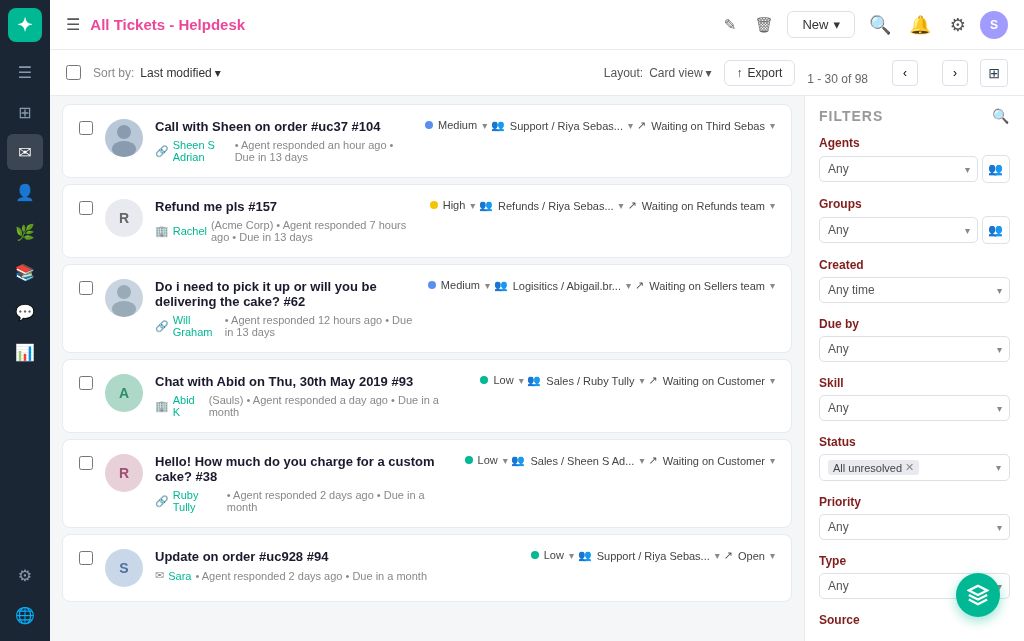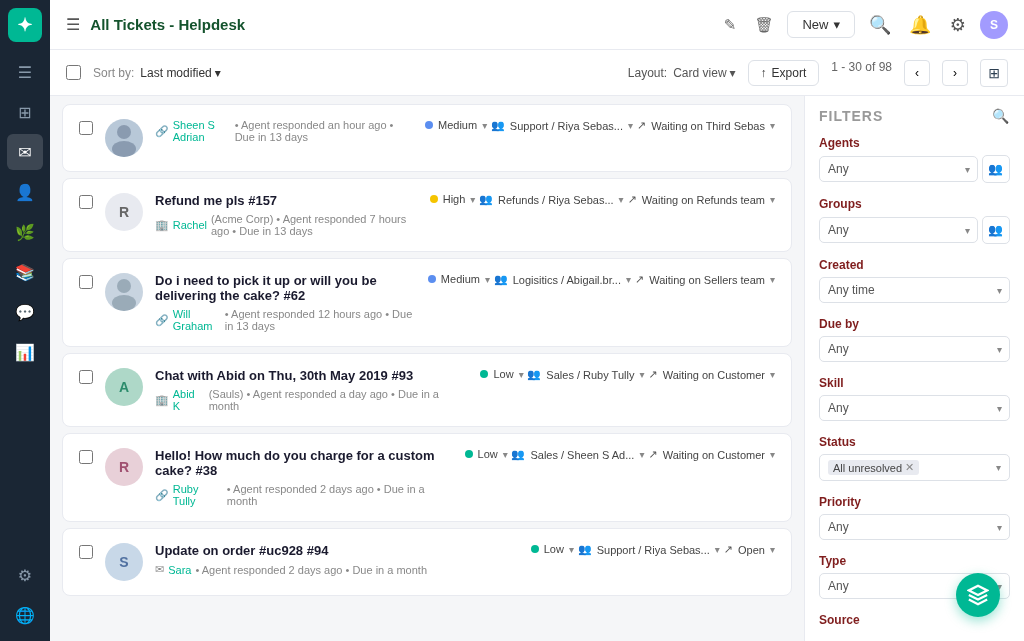--- a/index.html
+++ b/index.html
@@ -12,37 +12,37 @@
     .nav-icon { width: 36px; height: 36px; display: flex; align-items: center; justify-content: center; border-radius: 6px; cursor: pointer; color: #8899aa; font-size: 16px; }
     .nav-icon.active-bg { background: rgba(255,255,255,0.15); color: white; }
     .nav-spacer { flex: 1; }
 
     
     .main { flex: 1; display: flex; flex-direction: column; overflow: hidden; }
 
     
     .topbar { background: white; height: 50px; display: flex; align-items: center; padding: 0 16px; border-bottom: 1px solid #e8eaf0; gap: 10px; flex-shrink: 0; }
     .topbar-menu-icon { color: #555; font-size: 16px; cursor: pointer; }
-    .topbar-title { font-size: 15px; font-weight: 600; color: #14532d; flex: 1; }
+    .topbar-title { font-size: 15px; font-weight: 600; color: #ec4899; flex: 1; }
     .topbar-icon-btn { color: #666; font-size: 15px; cursor: pointer; padding: 4px; }
     .topbar-right { display: flex; align-items: center; gap: 10px; margin-left: auto; }
     .new-btn { background: white; border: 1px solid #dde1e7; border-radius: 6px; padding: 5px 14px; font-size: 13px; cursor: pointer; display: flex; align-items: center; gap: 5px; color: #333; }
     .topbar-action-icon { color: #555; font-size: 18px; cursor: pointer; padding: 4px; }
     .avatar-btn { width: 28px; height: 28px; border-radius: 50%; background: #a29bfe; display: flex; align-items: center; justify-content: center; color: white; font-size: 12px; font-weight: bold; cursor: pointer; }
 
     
     .toolbar { background: white; height: 46px; display: flex; align-items: center; padding: 0 16px; border-bottom: 1px solid #e8eaf0; gap: 12px; flex-shrink: 0; }
     .sort-control { display: flex; align-items: center; gap: 6px; font-size: 12px; color: #666; }
     .sort-label { color: #888; }
     .sort-value { color: #333; font-weight: 500; cursor: pointer; display: flex; align-items: center; gap: 3px; }
     .toolbar-spacer { flex: 1; }
     .layout-control { display: flex; align-items: center; gap: 6px; font-size: 12px; color: #555; }
     .layout-value { font-weight: 500; display: flex; align-items: center; gap: 3px; cursor: pointer; }
     .export-btn { background: white; border: 1px solid #dde1e7; border-radius: 6px; padding: 5px 12px; font-size: 12px; cursor: pointer; display: flex; align-items: center; gap: 5px; color: #333; }
-    .pagination { display: flex; align-items: flex-start; gap: 12px; font-size: 12px; color: #666; }
+    .pagination { display: flex; align-items: flex-end; gap: 24px; font-size: 12px; color: #666; }
     .page-nav-btn { width: 26px; height: 26px; border: 1px solid #dde1e7; background: white; border-radius: 4px; cursor: pointer; display: flex; align-items: center; justify-content: center; font-size: 12px; }
     .view-toggle { width: 28px; height: 28px; border: 1px solid #dde1e7; background: white; border-radius: 4px; cursor: pointer; display: flex; align-items: center; justify-content: center; font-size: 14px; }
 
     
     .content { flex: 1; display: flex; overflow: hidden; }
 
     
     .tickets-panel { flex: 1; overflow-y: auto; padding: 8px 0; background: #f5f6f8; }
     .ticket-card { background: white; margin: 0 12px 6px; border-radius: 8px; padding: 14px 16px; display: flex; align-items: flex-start; gap: 12px; border: 1px solid #e8eaf0; }
     .ticket-avatar { width: 38px; height: 38px; border-radius: 50%; flex-shrink: 0; display: flex; align-items: center; justify-content: center; font-size: 14px; font-weight: 600; color: white; overflow: hidden; }
@@ -157,20 +157,21 @@
         <div class="checkbox-container">
           <input type="checkbox" style="width: 14px; height: 14px;">
         </div>
         <div class="ticket-avatar" style="background:#b8c8d8;">
           <svg width="38" height="38">
               <circle cx="19" cy="13" r="7" fill="#8a9bb0"></circle>
               <ellipse cx="19" cy="30" rx="12" ry="8" fill="#8a9bb0"></ellipse>
             </svg>
         </div>
         <div class="ticket-body">
+          <div class="ticket-title">Call with Sheen on order #uc37 #104</div>
           <div class="ticket-meta">
             <span>🔗</span>
             <span class="agent-name">Sheen S Adrian</span>
             <span>• Agent responded an hour ago • Due in 13 days</span>
           </div>
         </div>
         <div class="ticket-badges">
           <div class="badge">
             <span class="dot medium"></span>
             <span class="badge-text">Medium</span>

